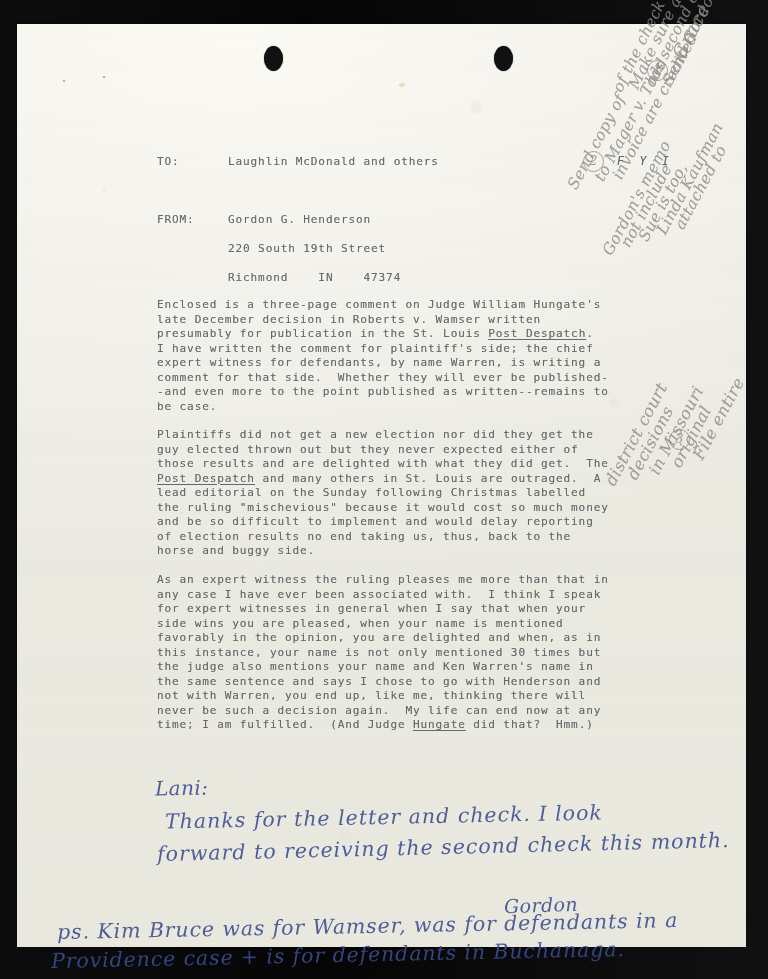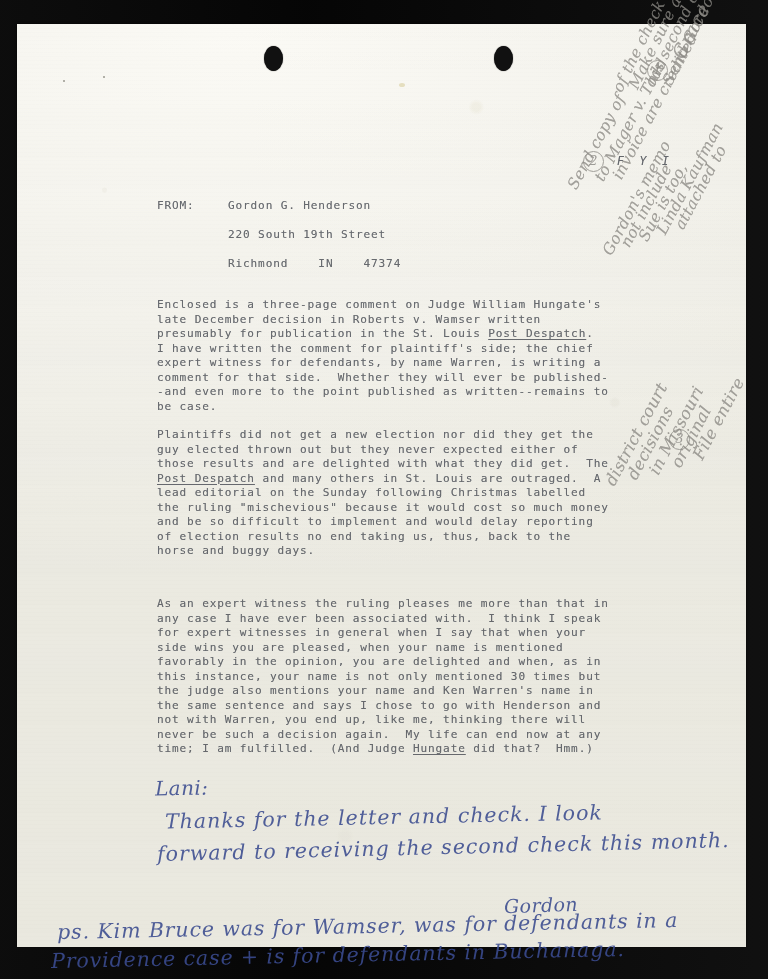--- a/index.html
+++ b/index.html
@@ -110,21 +110,21 @@
   #fyi {
     left: 600px; top: 130px;
     letter-spacing: 4.4px;
     font-size: 11.4px;
     color: #5a5d63;
     font-style: italic;
   }
 
   #p1 { left: 140px; top: 274px; }
   #p2 { left: 140px; top: 404px; }
-  #p3 { left: 140px; top: 549px; margin-top: 24px; }
+  #p3 { left: 140px; top: 549px; }
 
   
   .hw-ink {
     position: absolute;
     font-family: "DejaVu Serif", "Liberation Serif", serif;
     font-style: italic;
     color: #3b4c92;
     white-space: pre;
     opacity: .88;
     letter-spacing: .4px;
@@ -189,21 +189,21 @@
   <div id="paper">
     <div class="banding"></div>
 
     <div class="hole" style="left:247px;top:22px;"></div>
     <div class="hole" style="left:477px;top:22px;"></div>
 
     <div class="speck" style="left:46px;top:56px;width:2px;height:2px;"></div>
     <div class="speck" style="left:86px;top:52px;width:2px;height:2px;"></div>
     <div class="speck" style="left:382px;top:59px;width:6px;height:4px;background:#d8cf9e;opacity:.6;"></div>
 
-    <div class="tw" id="hdr-block">
+    <div class="tw" id="hdr-block"><span class="row"><span class="lbl">TO:</span><span>Laughlin McDonald and others</span></span>
 <span class="row"> </span>
 <span class="row"><span class="lbl">FROM:</span><span>Gordon G. Henderson</span></span>
 <span class="row"><span class="lbl"> </span><span>220 South 19th Street</span></span>
 <span class="row"><span class="lbl"> </span><span>Richmond    IN    47374</span></span>
 <span class="row"> </span>
 <span class="row"> </span>
 </div>
 
     <div class="tw" id="fyi">F Y I</div>
 
@@ -217,21 +217,21 @@
 <span>be case.</span></div>
 
     <div class="tw" id="p2"><span>Plaintiffs did not get a new election nor did they get the</span>
 <span>guy elected thrown out but they never expected either of</span>
 <span>those results and are delighted with what they did get.  The</span>
 <span class="u">Post Despatch</span><span> and many others in St. Louis are outraged.  A</span>
 <span>lead editorial on the Sunday following Christmas labelled</span>
 <span>the ruling "mischevious" because it would cost so much money</span>
 <span>and be so difficult to implement and would delay reporting</span>
 <span>of election results no end taking us, thus, back to the</span>
-<span>horse and buggy days.</span></div>
+<span>horse and buggy side.</span></div>
 
     <div class="tw" id="p3"><span>As an expert witness the ruling pleases me more than that in</span>
 <span>any case I have ever been associated with.  I think I speak</span>
 <span>for expert witnesses in general when I say that when your</span>
 <span>side wins you are pleased, when your name is mentioned</span>
 <span>favorably in the opinion, you are delighted and when, as in</span>
 <span>this instance, your name is not only mentioned 30 times but</span>
 <span>the judge also mentions your name and Ken Warren's name in</span>
 <span>the same sentence and says I chose to go with Henderson and</span>
 <span>not with Warren, you end up, like me, thinking there will</span>

